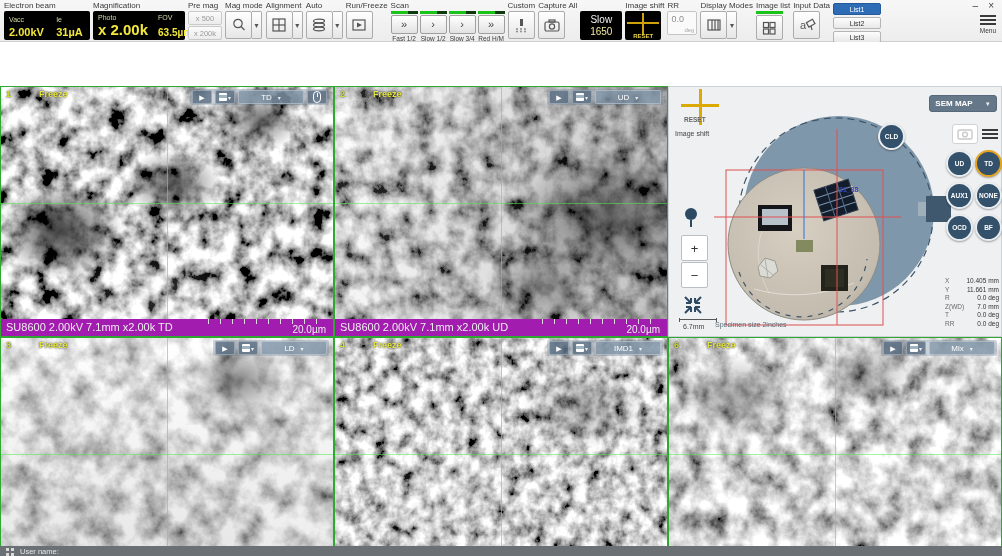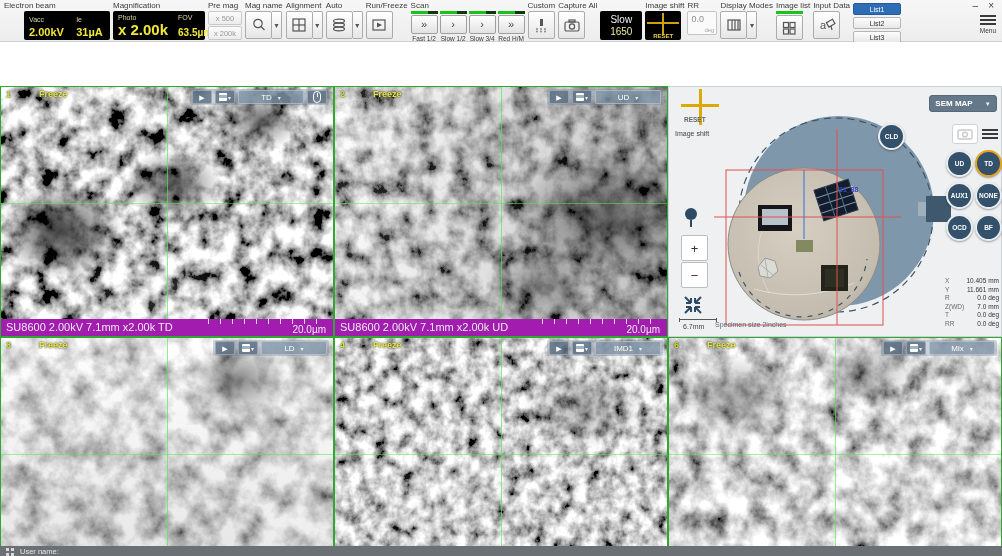--- a/index.html
+++ b/index.html
@@ -11,21 +11,21 @@
     background:linear-gradient(#f7f7f7,#ededed); border-bottom:1px solid #cfcfcf;
     display:flex; align-items:flex-start; gap:3px; padding:1px 4px; }
   .tb-sec { display:flex; flex-direction:column; align-items:flex-start; }
   .tb-label { font-size:8px; color:#3a3a3a; height:10px; line-height:10px; white-space:nowrap; }
   .lcd { background:#000; border-radius:2px; padding:2px 5px; display:grid;
     grid-template-columns:auto auto; column-gap:10px; align-items:end; }
   .lcd .k { font-size:7px; color:#d9d9a8; }
   .lcd .v { font-size:11px; font-weight:bold; color:#f3e73b; white-space:nowrap; }
   .lcd .vbig { font-size:15px; font-weight:bold; color:#f3e73b; white-space:nowrap; }
   .lcd .vsm { font-size:10px; font-weight:bold; color:#f3e73b; }
-  .eb-lcd { width:86px; height:29px;margin-left:20px; }
+  .eb-lcd { width:86px; height:29px; }
   .mag-lcd { width:92px; height:29px; }
   .stackbtns { display:flex; flex-direction:column; gap:1px; }
   .smallbtn { width:34px; height:14px; font-size:7.5px; color:#9a9a9a;
     background:linear-gradient(#fbfbfb,#ececec); border:1px solid #c9c9c9; border-radius:2px; }
   .icobtn { width:27px; height:28px; background:linear-gradient(#ffffff,#e6e6e6);
     border:1px solid #ababab; border-radius:2px; display:flex; align-items:center; justify-content:center; }
   .dd-arrow { font-size:8px; color:#555; width:10px; height:28px; display:flex; align-items:center;
     justify-content:center; background:linear-gradient(#ffffff,#e6e6e6); border:1px solid #ababab; border-left:none; border-radius:0 2px 2px 0; }
   .btn-row { display:flex; }
   .glyph { stroke:#555; fill:none; stroke-width:1.2; }
@@ -235,21 +235,21 @@
 
   <div class="tb-sec">
     <span class="tb-label">Pre mag</span>
     <div class="stackbtns">
       <button class="smallbtn">x 500</button>
       <button class="smallbtn">x 200k</button>
     </div>
   </div>
 
   <div class="tb-sec">
-    <span class="tb-label">Mag name</span>
+    <span class="tb-label">Mag mode</span>
     <div class="btn-row">
       <button class="icobtn">
         <svg width="16" height="16">
             <circle class="glyph" cx="7" cy="6.5" r="4.2"></circle>
             <line class="glyph" x1="10" y1="9.5" x2="13.5" y2="13"></line>
           </svg>
       </button>
       <span class="dd-arrow">▾</span>
     </div>
   </div>

